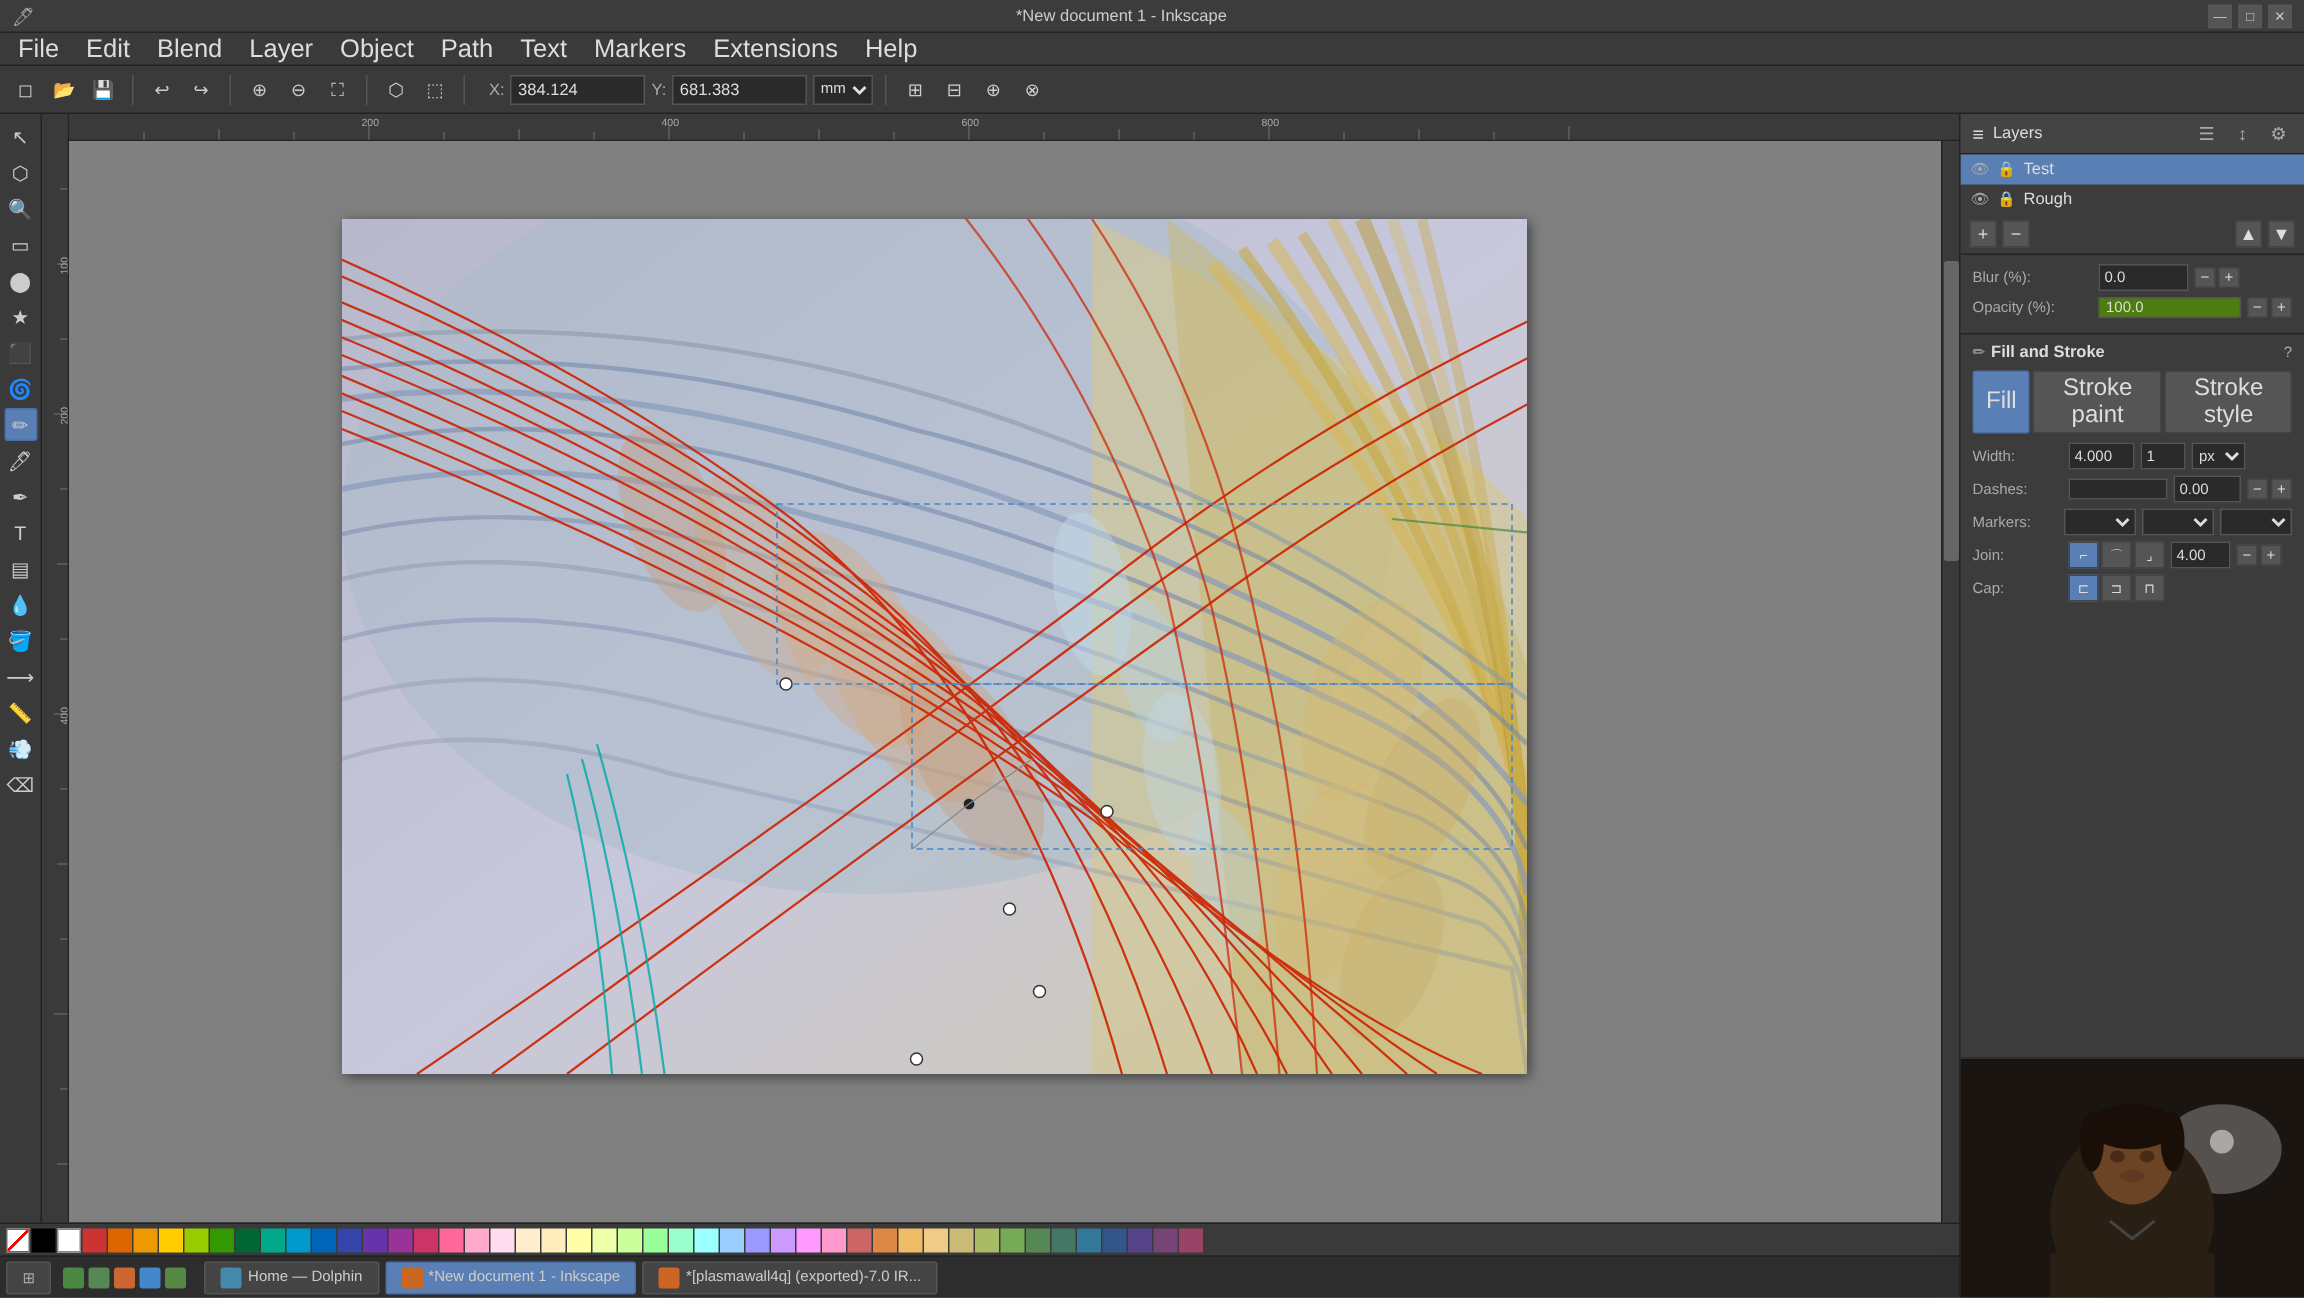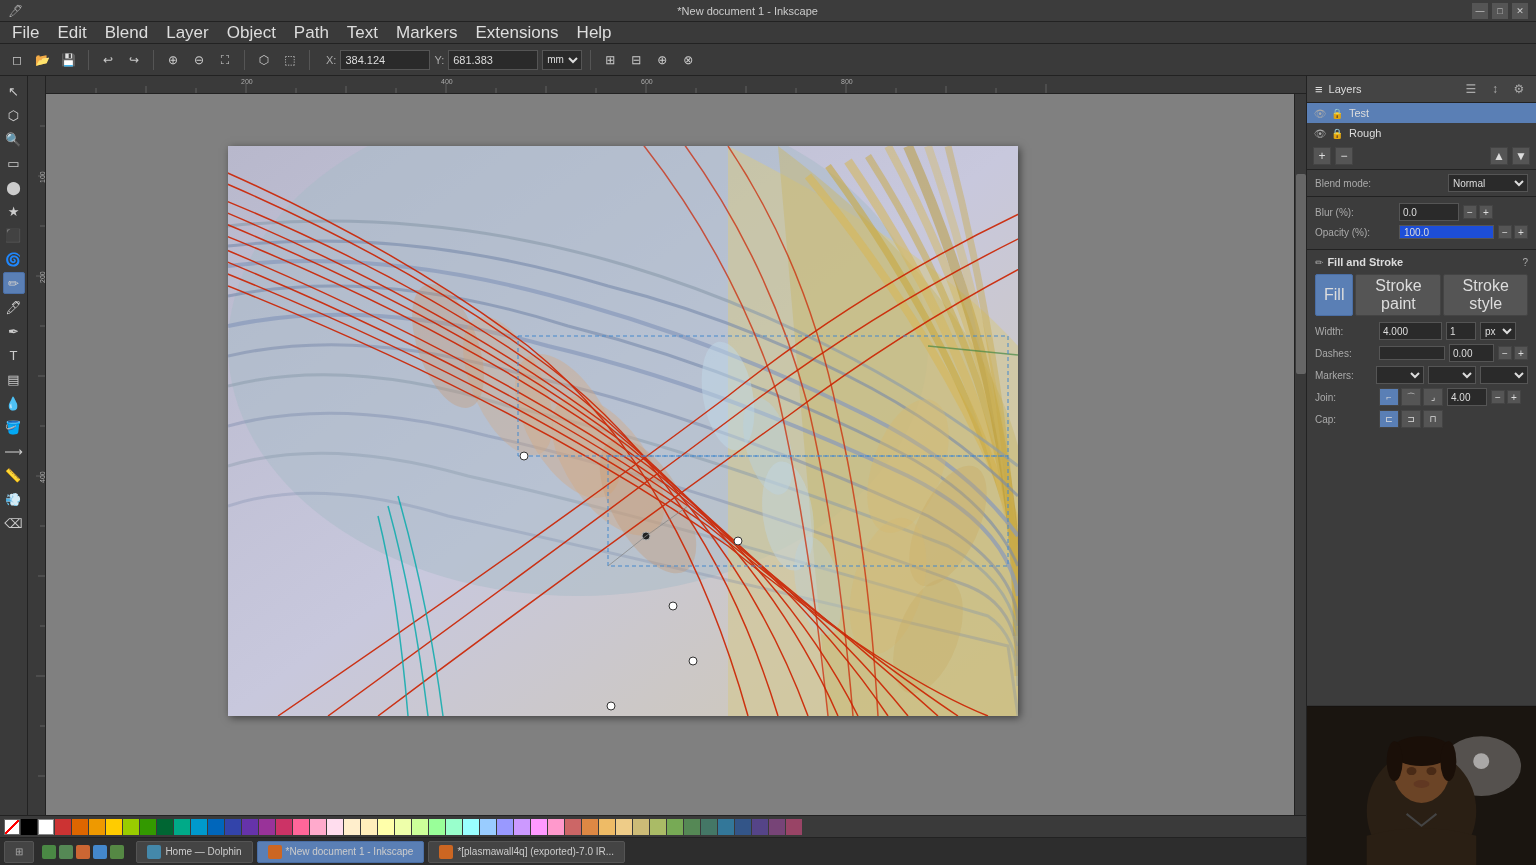--- a/index.html
+++ b/index.html
@@ -322,21 +322,21 @@
     }
     .fs-tab.active { background: #5a7fb5; border-color: #4a6ea5; }
     .fs-row {
       display: flex;
       align-items: center;
       margin-bottom: 4px;
       gap: 4px;
     }
     .fs-label { font-size: 10px; color: #aaa; width: 60px; }
     .fs-input {
-      width: 63px; height: 18px;
+      width: 44px; height: 18px;
       background: #2a2a2a;
       border: 1px solid #555;
       color: #ddd;
       font-size: 10px;
       padding: 0 3px;
     }
     .fs-select {
       width: 36px; height: 18px;
       background: #2a2a2a;
       border: 1px solid #555;
@@ -808,43 +808,34 @@
     </div>
 
     <div id="layers-controls">
       <button class="layers-ctrl-btn">+</button>
       <button class="layers-ctrl-btn">−</button>
       <div style="flex:1;"></div>
       <button class="layers-ctrl-btn">▲</button>
       <button class="layers-ctrl-btn">▼</button>
     </div>
 
-    <div class="blend-row">
-      <span class="blend-label">Blend mode:</span>
-      <select class="blend-select">
-        <option>Normal</option>
-        <option>Multiply</option>
-        <option>Screen</option>
-        <option>Overlay</option>
-      </select>
-    </div>
 
     <div id="props-section">
       <div class="prop-row">
         <span class="prop-label">Blur (%):</span>
         <input class="prop-input" type="text" value="0.0" style="">
         <div class="plus-minus">
           <button class="pm-btn">−</button>
           <button class="pm-btn">+</button>
         </div>
       </div>
 
       <div class="prop-row">
         <span class="prop-label">Opacity (%):</span>
-        <div class="prop-slider-bg" style="background:#1d4ed8;">
+        <div class="prop-slider-bg" style="background:#4d7c0f;">
           <span class="prop-slider-text">100.0</span>
         </div>
         <div class="plus-minus">
           <button class="pm-btn">−</button>
           <button class="pm-btn">+</button>
         </div>
       </div>
     </div>
 
     <div id="fill-stroke-section">

